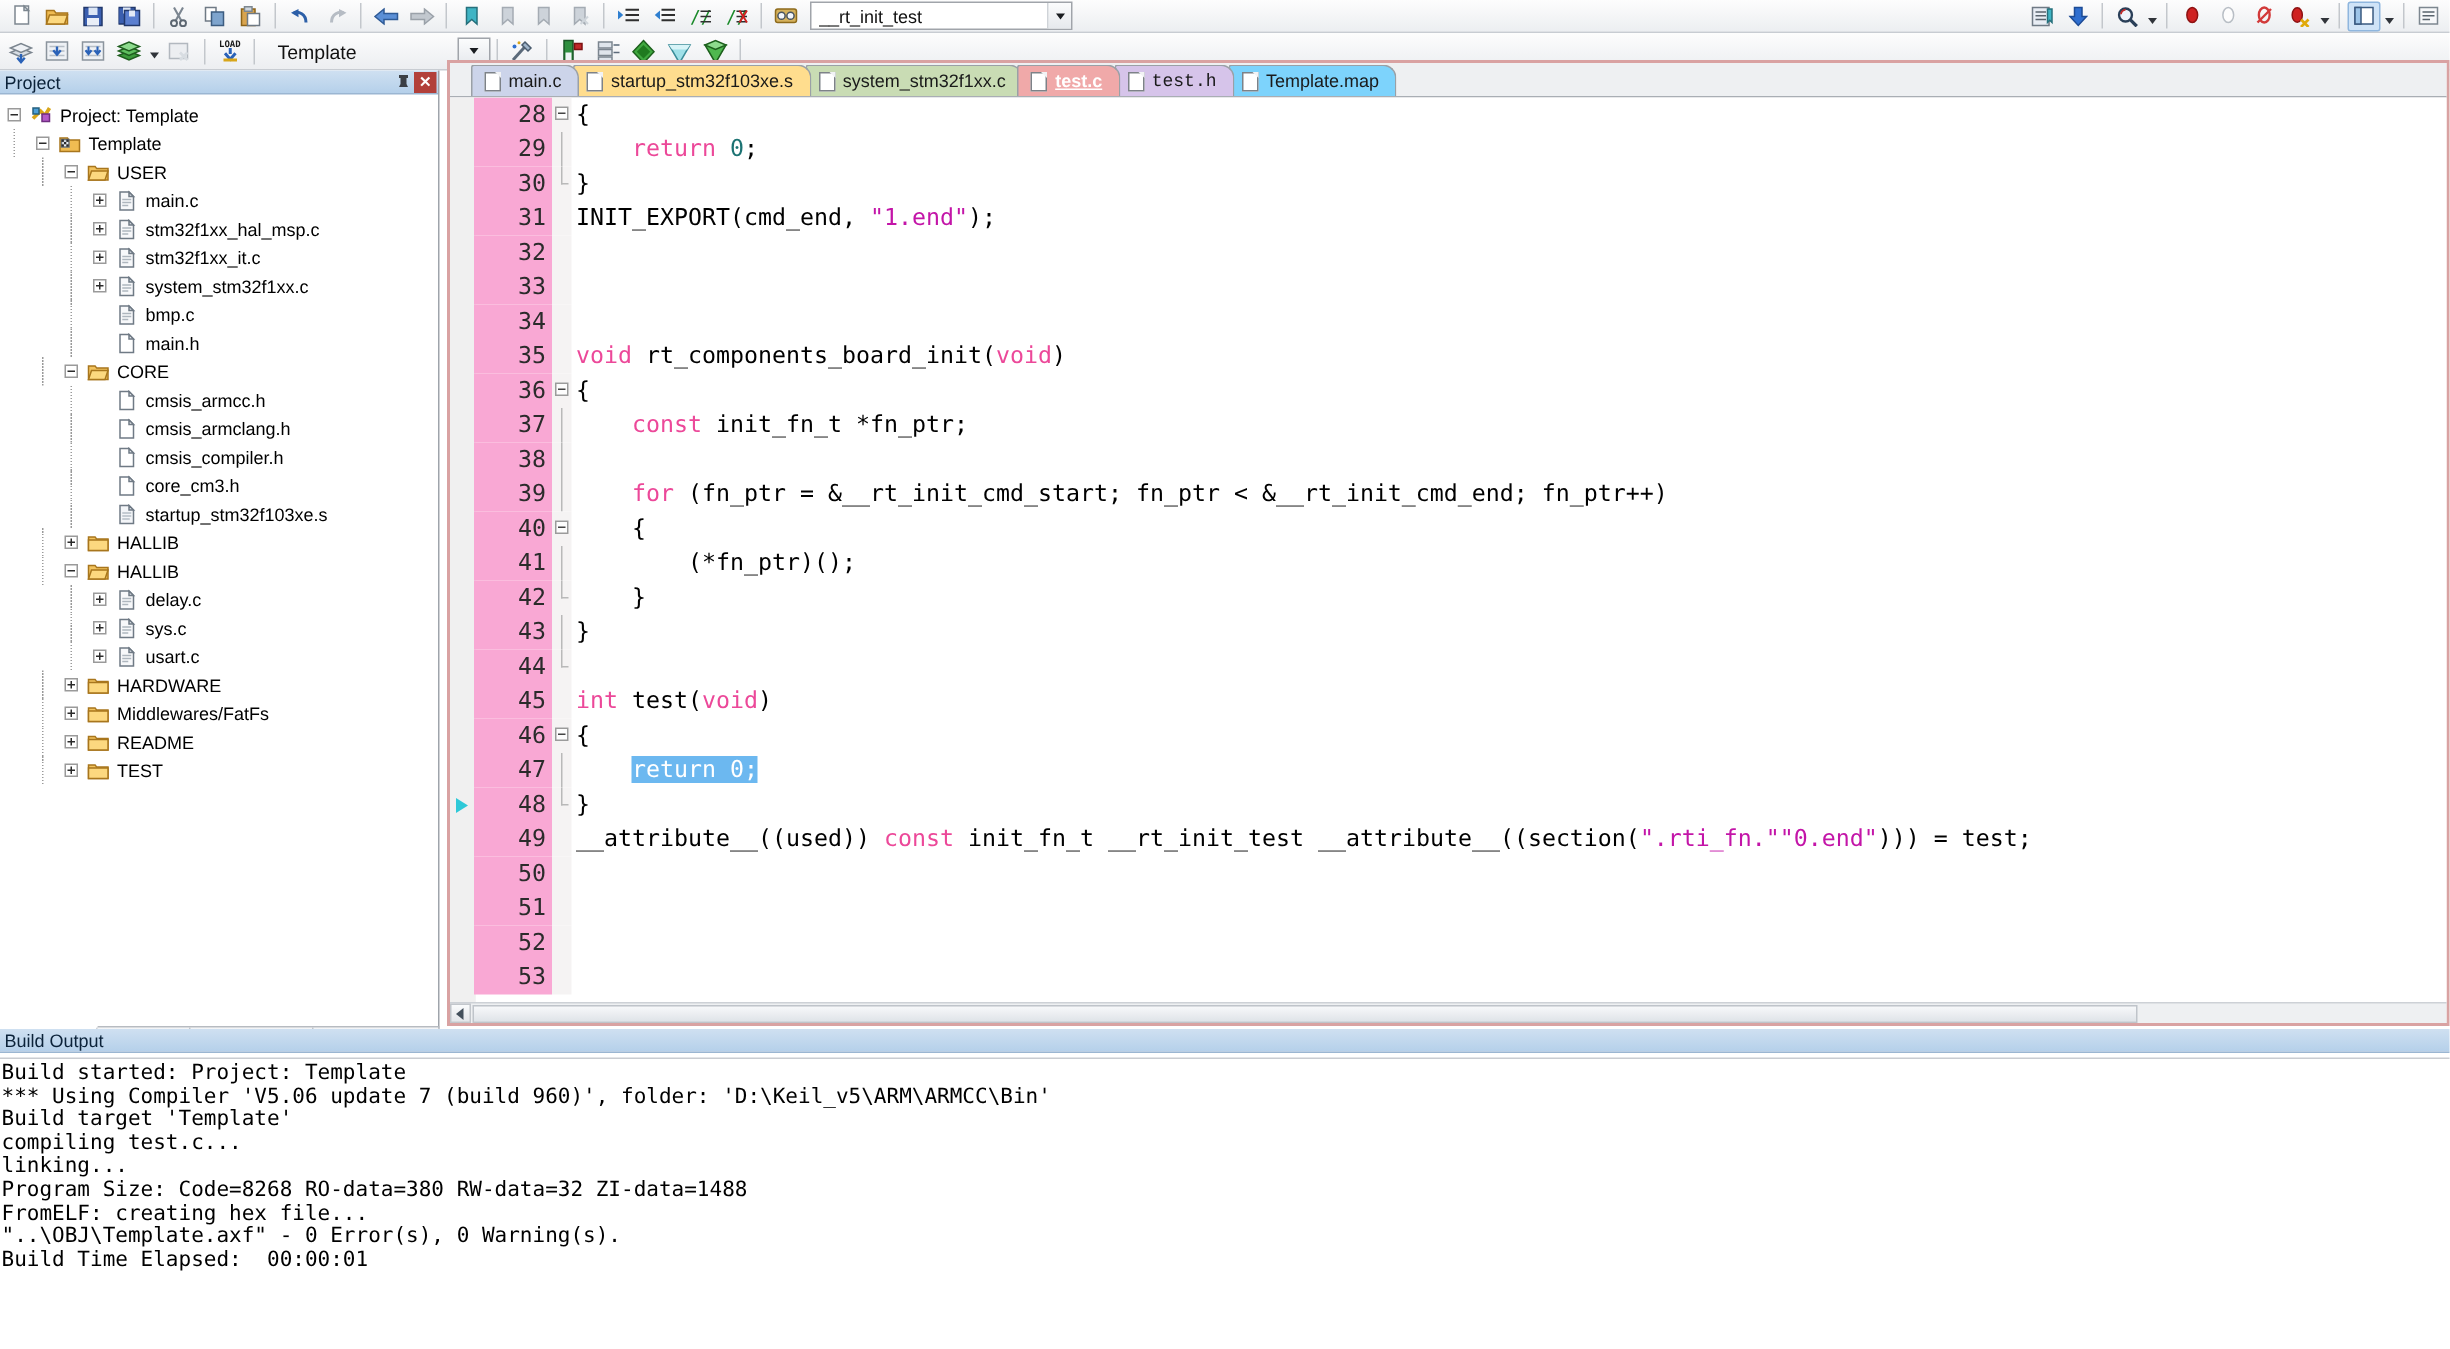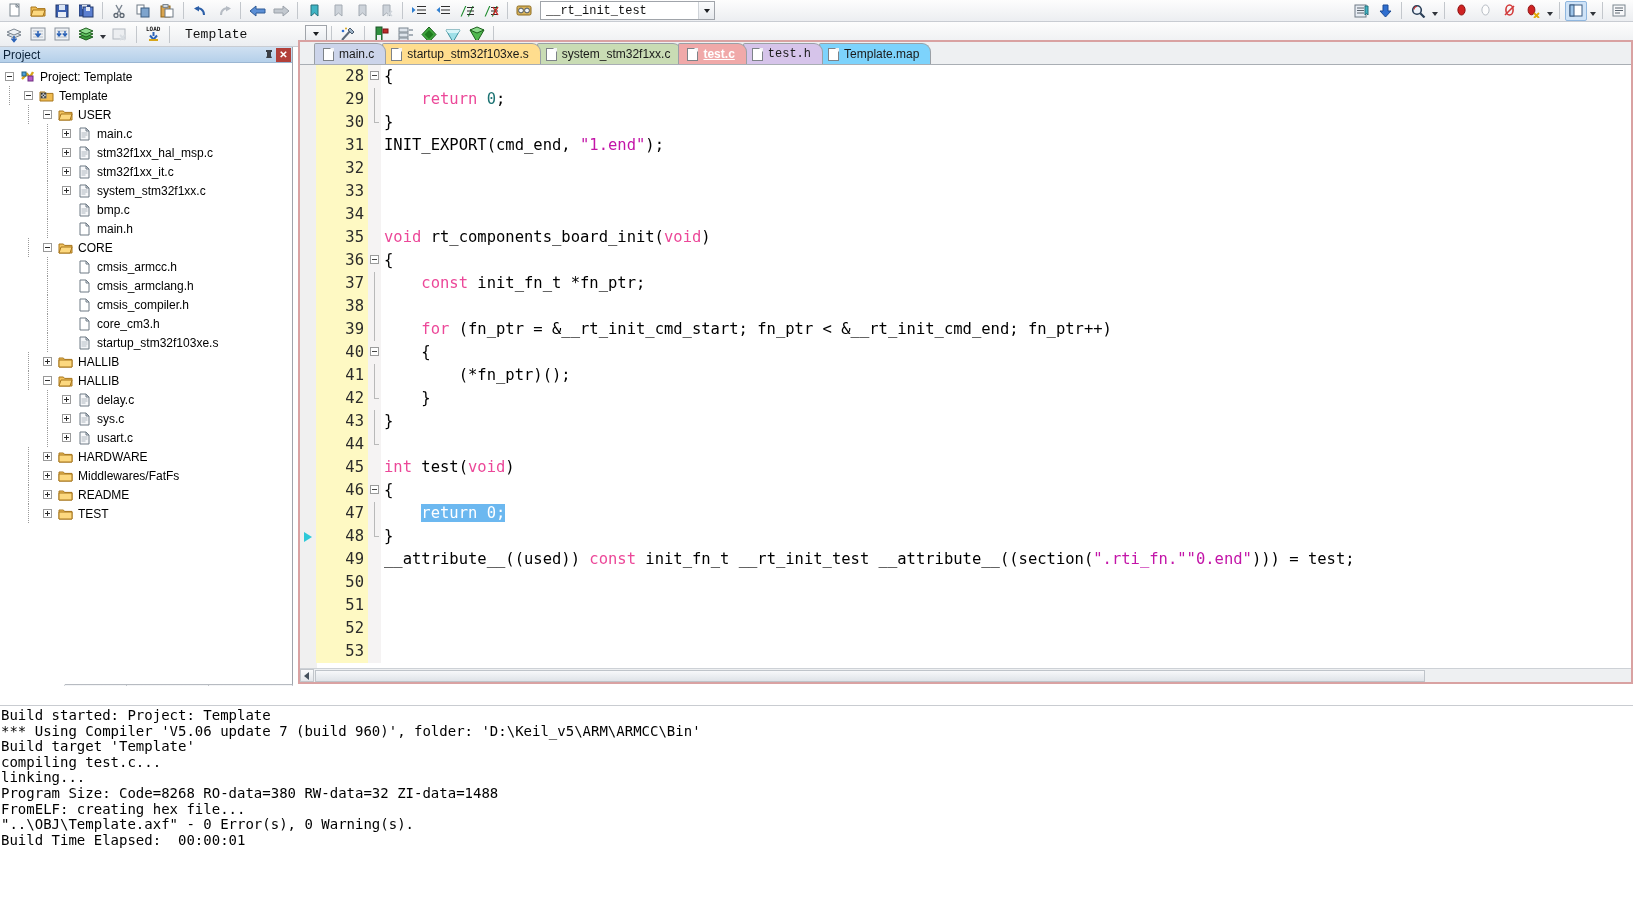--- a/index.html
+++ b/index.html
@@ -36,21 +36,21 @@
   }
   .arrow-dd::after{
     content:"";border-left:3px solid transparent;border-right:3px solid transparent;
     border-top:4px solid #30343a;
   }
   .combo{
     height:19px;border:1px solid #a0a4aa;background:#fff;
     display:flex;align-items:center;box-sizing:border-box;
     font-size:12px;padding-left:5px;color:#111;
   }
-  .combo .cbtxt{flex:1;white-space:nowrap;overflow:hidden;font-family:Liberation Mono, monospace;}
+  .combo .cbtxt{flex:1;white-space:nowrap;overflow:hidden;}
   .combo .cbarrow{
     width:15px;height:17px;border-left:1px solid #cfd3d8;
     background:linear-gradient(#fbfcfd,#e6e9ed);
     display:flex;align-items:center;justify-content:center;
   }
   .combo .cbarrow::after{
     content:"";border-left:3px solid transparent;border-right:3px solid transparent;
     border-top:4px solid #1a1d21;
   }
   .tgt-combo{width:125px;margin-left:6px;}
@@ -150,21 +150,21 @@
   .codearea{
     position:absolute;left:0;top:0;right:0;bottom:0;
     font-family:"DejaVu Sans Mono","Liberation Mono",monospace;
     font-size:15.5px;line-height:23px;
     white-space:pre;
   }
   .cline{height:23px;display:flex;align-items:center;}
   .bp{width:16px;height:23px;flex:0 0 16px;display:flex;align-items:center;justify-content:center;}
   .lnum{
     width:52px;flex:0 0 52px;text-align:right;color:#2b2b2b;
-    background:#fef9c3;height:23px;line-height:23px;
+    background:#f9a8d4;height:23px;line-height:23px;
     padding-right:4px;box-sizing:border-box;
   }
   .fold{
     width:13px;flex:0 0 13px;height:23px;position:relative;
     background:#f5f3f3;
   }
   .ctext{padding-left:3px;color:#000;}
   .kw{color:#ec4899;}
   .num{color:#1c7373;}
   .str{color:#c315a8;}
@@ -946,20 +946,23 @@
       <div class="sarr">
         <svg width="6" height="8" viewBox="0 0 6 8">
             <path d="M5 0 L0 4 L5 8 Z" fill="#44505c"></path>
           </svg>
       </div>
       <div class="sthumb" style="width:1110px;margin-left:1px;"></div>
     </div>
   </div>
 
   <div id="bowrap">
+    <div class="bo-title">
+      <span>Build Output</span>
+    </div>
     <div id="botext">Build started: Project: Template
 *** Using Compiler 'V5.06 update 7 (build 960)', folder: 'D:\Keil_v5\ARM\ARMCC\Bin'
 Build target 'Template'
 compiling test.c...
 linking...
 Program Size: Code=8268 RO-data=380 RW-data=32 ZI-data=1488
 FromELF: creating hex file...
 "..\OBJ\Template.axf" - 0 Error(s), 0 Warning(s).
 Build Time Elapsed:  00:00:01</div>
   </div>

